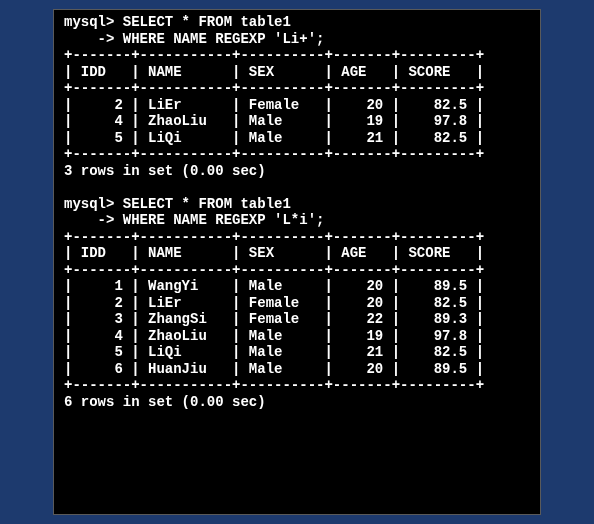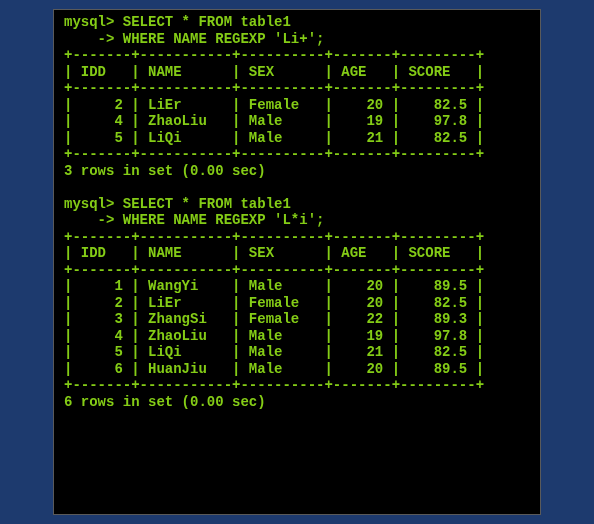--- a/index.html
+++ b/index.html
@@ -8,21 +8,21 @@
       background: #1d3a6e;
       width: 594px;
       height: 524px;
       display: flex;
       align-items: center;
       justify-content: center;
       font-family: "Courier New", monospace;
     }
     .terminal {
       background: #000;
-      color: #84cc16;
+      color: #ffffff;
       width: 466px;
       height: 496px;
       padding: 4px 10px;
       font-size: 14px;
       line-height: 1.18;
       font-weight: bold;
       white-space: pre;
       overflow: hidden;
       border: 1px solid #5a5a5a;
     }

